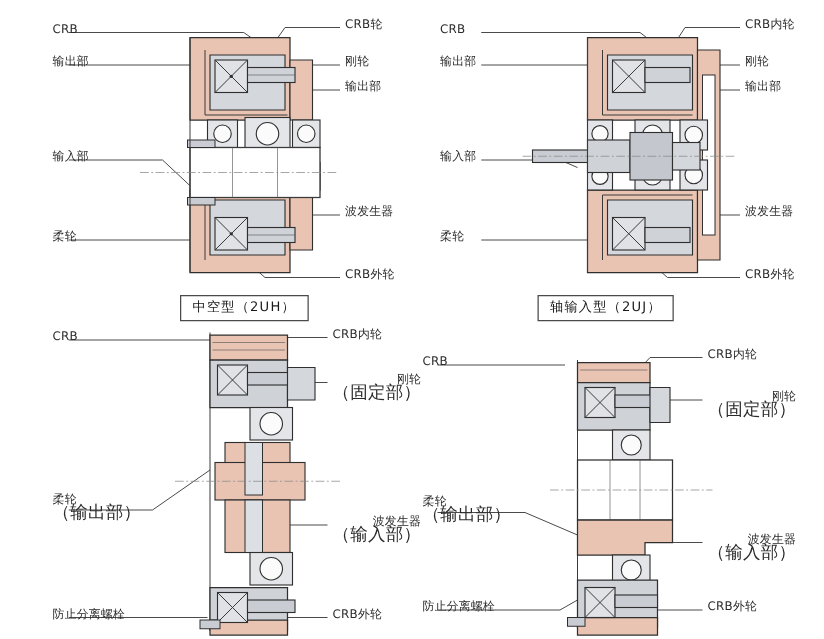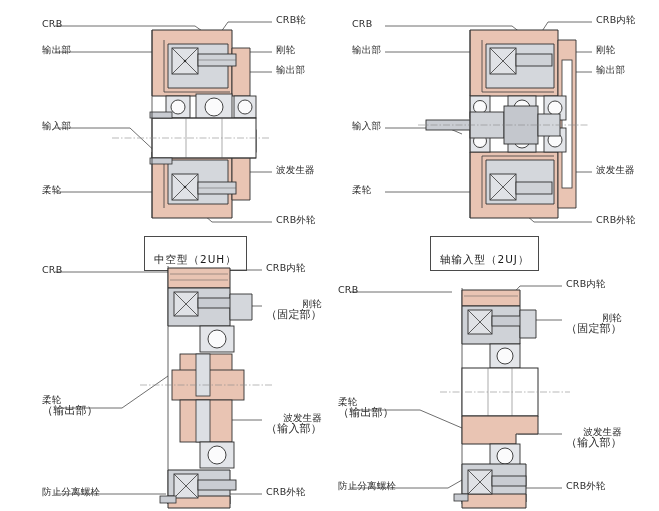--- a/index.html
+++ b/index.html
@@ -20,27 +20,27 @@
 
   .lbl{
     position:absolute;
     font-size:9.5px;
     line-height:11px;
     letter-spacing:.2px;
     color:#2b2b2b;
     white-space:nowrap;
   }
   .lbl.r{text-align:right;}
-  .lbl .sub{display:block;font-size:11px;}
+  .lbl .sub{display:block;font-size:14px;}
 
   .caption{
     position:absolute;
     border:1px solid #4a4a4a;
     font-size:10.5px;
-    padding:16px 9px 3px 9px;
+    padding:2px 9px 3px 9px;
     white-space:nowrap;
     letter-spacing:1px;
     background:#fff;
     color:#1a1a1a;
   }
 
   svg{position:absolute;left:0;top:0;overflow:visible;}
   .ldr{stroke:#4a4a4a;stroke-width:.8;fill:none;}
   .thin{stroke:#3a3a3a;stroke-width:.8;fill:none;}
   .vthin{stroke:#555;stroke-width:.5;fill:none;}

